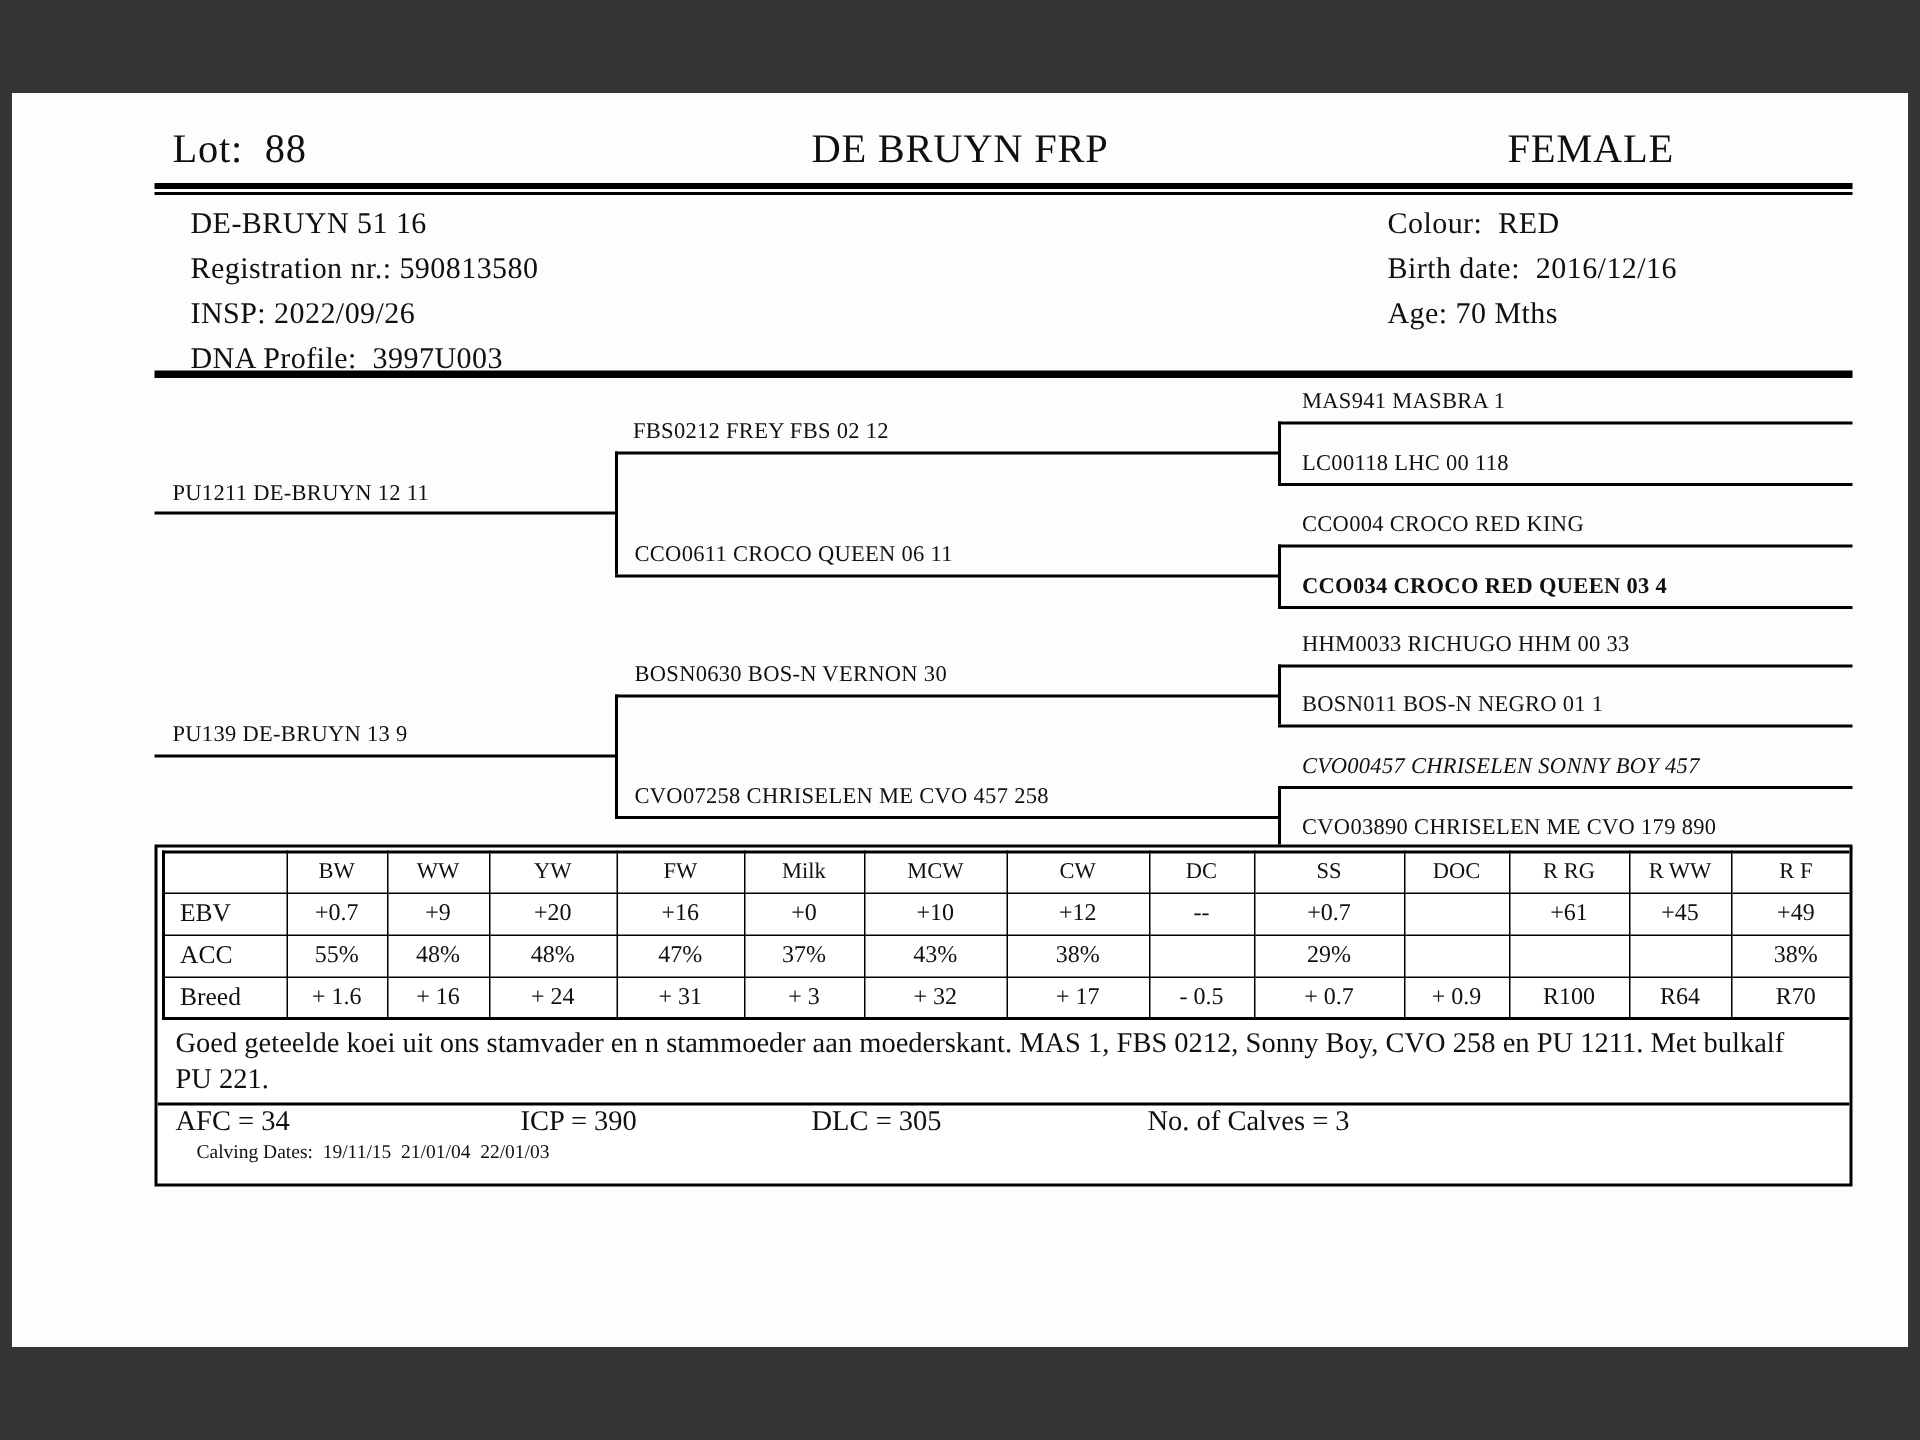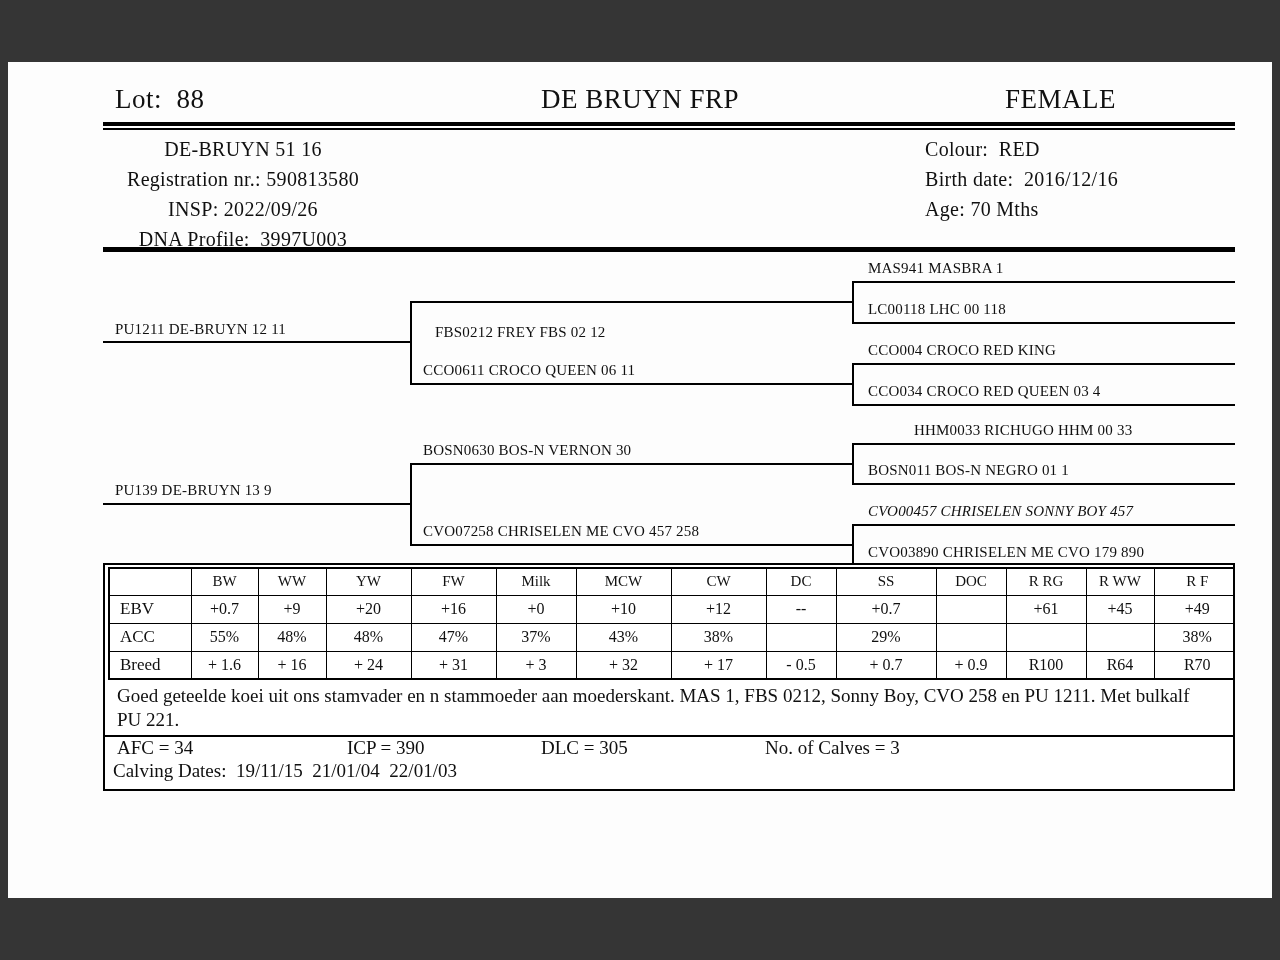--- a/index.html
+++ b/index.html
@@ -40,71 +40,71 @@
     text-align: center;
     height: 28px;
     padding: 0;
     overflow: hidden;
   }
   table.ebv tr.head td { height: 27px; font-size: 15px; }
   table.ebv td.rowlabel { text-align: left; padding-left: 10px; font-size: 17px; }
   .comments { font-size: 19px; line-height: 24px; padding: 4px 34px 3px 12px; }
   .stat-row { position: relative; height: 25px; border-top: 2px solid #000; font-size: 19px; }
   .stat-row span { position: absolute; top: 0px; white-space: pre; }
-  .calving { font-size: 19px; padding-left: 8px; height: 26px; white-space: pre; }
+  .calving { font-size: 13px; padding-left: 26px; height: 26px; white-space: pre; }
 </style>
 </head>
 <body>
 
 <div class="bar" style="top:0; height:62px;"></div>
 <div class="bar" style="top:898px; height:62px;"></div>
 
 <div class="page">
 
   <div class="abs hdr pre" style="left:107px; top:22px;">Lot:  88</div>
   <div class="abs hdr" style="left:0; top:22px; width:100%; text-align:center;">DE BRUYN FRP</div>
   <div class="abs hdr" style="left:997px; top:22px;">FEMALE</div>
 
   <div class="abs rule-double" style="left:95px; top:60px; width:1132px;"></div>
 
-  <div class="abs" style="left:119px; top:72px;text-align:center;">
+  <div class="abs" style="left:119px; top:72px;">
     <div class="detail-line">DE-BRUYN 51 16</div>
     <div class="detail-line">Registration nr.: 590813580</div>
     <div class="detail-line">INSP: 2022/09/26</div>
     <div class="detail-line">DNA Profile:  3997U003</div>
   </div>
   <div class="abs" style="left:917px; top:72px;">
     <div class="detail-line">Colour:  RED</div>
     <div class="detail-line">Birth date:  2016/12/16</div>
     <div class="detail-line">Age: 70 Mths</div>
   </div>
 
   <div class="abs rule-thick" style="left:95px; top:185px; width:1132px;"></div>
 
   <div class="abs ped" style="left:107px; top:259px;">PU1211 DE-BRUYN 12 11</div>
   <div class="abs ped" style="left:107px; top:420px;">PU139 DE-BRUYN 13 9</div>
   <div class="abs ped-line" style="left:95px; top:279px; width:307px;"></div>
   <div class="abs ped-line" style="left:95px; top:441px; width:307px;"></div>
 
-  <div class="abs ped" style="left:427px; top:218px;margin-top:44px;">FBS0212 FREY FBS 02 12</div>
+  <div class="abs ped" style="left:414px; top:218px;">FBS0212 FREY FBS 02 12</div>
   <div class="abs ped" style="left:415px; top:300px;">CCO0611 CROCO QUEEN 06 11</div>
   <div class="abs ped" style="left:415px; top:380px;">BOSN0630 BOS-N VERNON 30</div>
   <div class="abs ped" style="left:415px; top:461px;">CVO07258 CHRISELEN ME CVO 457 258</div>
   <div class="abs ped-line" style="left:402px; top:239px; width:442px;"></div>
   <div class="abs ped-line" style="left:402px; top:321px; width:442px;"></div>
   <div class="abs ped-line" style="left:402px; top:401px; width:442px;"></div>
   <div class="abs ped-line" style="left:402px; top:482px; width:442px;"></div>
   <div class="abs ped-v" style="left:402px; top:239px; height:82px;"></div>
   <div class="abs ped-v" style="left:402px; top:401px; height:81px;"></div>
 
   <div class="abs ped" style="left:860px; top:198px;">MAS941 MASBRA 1</div>
   <div class="abs ped" style="left:860px; top:239px;">LC00118 LHC 00 118</div>
   <div class="abs ped" style="left:860px; top:280px;">CCO004 CROCO RED KING</div>
-  <div class="abs ped" style="left:860px; top:321px;">CCO034 CROCO RED QUEEN 03 4</div>
-  <div class="abs ped" style="left:860px; top:360px;margin-left:46px;">HHM0033 RICHUGO HHM 00 33</div>
+  <div class="abs ped" style="left:860px; top:321px;font-weight:bold;">CCO034 CROCO RED QUEEN 03 4</div>
+  <div class="abs ped" style="left:860px; top:360px;">HHM0033 RICHUGO HHM 00 33</div>
   <div class="abs ped" style="left:860px; top:400px;">BOSN011 BOS-N NEGRO 01 1</div>
   <div class="abs ped" style="left:860px; top:441px;font-style:italic;">CVO00457 CHRISELEN SONNY BOY 457</div>
   <div class="abs ped" style="left:860px; top:482px;">CVO03890 CHRISELEN ME CVO 179 890</div>
   <div class="abs ped-line" style="left:844px; top:219px; width:383px;"></div>
   <div class="abs ped-line" style="left:844px; top:260px; width:383px;"></div>
   <div class="abs ped-line" style="left:844px; top:301px; width:383px;"></div>
   <div class="abs ped-line" style="left:844px; top:342px; width:383px;"></div>
   <div class="abs ped-line" style="left:844px; top:381px; width:383px;"></div>
   <div class="abs ped-line" style="left:844px; top:421px; width:383px;"></div>
   <div class="abs ped-line" style="left:844px; top:462px; width:383px;"></div>

